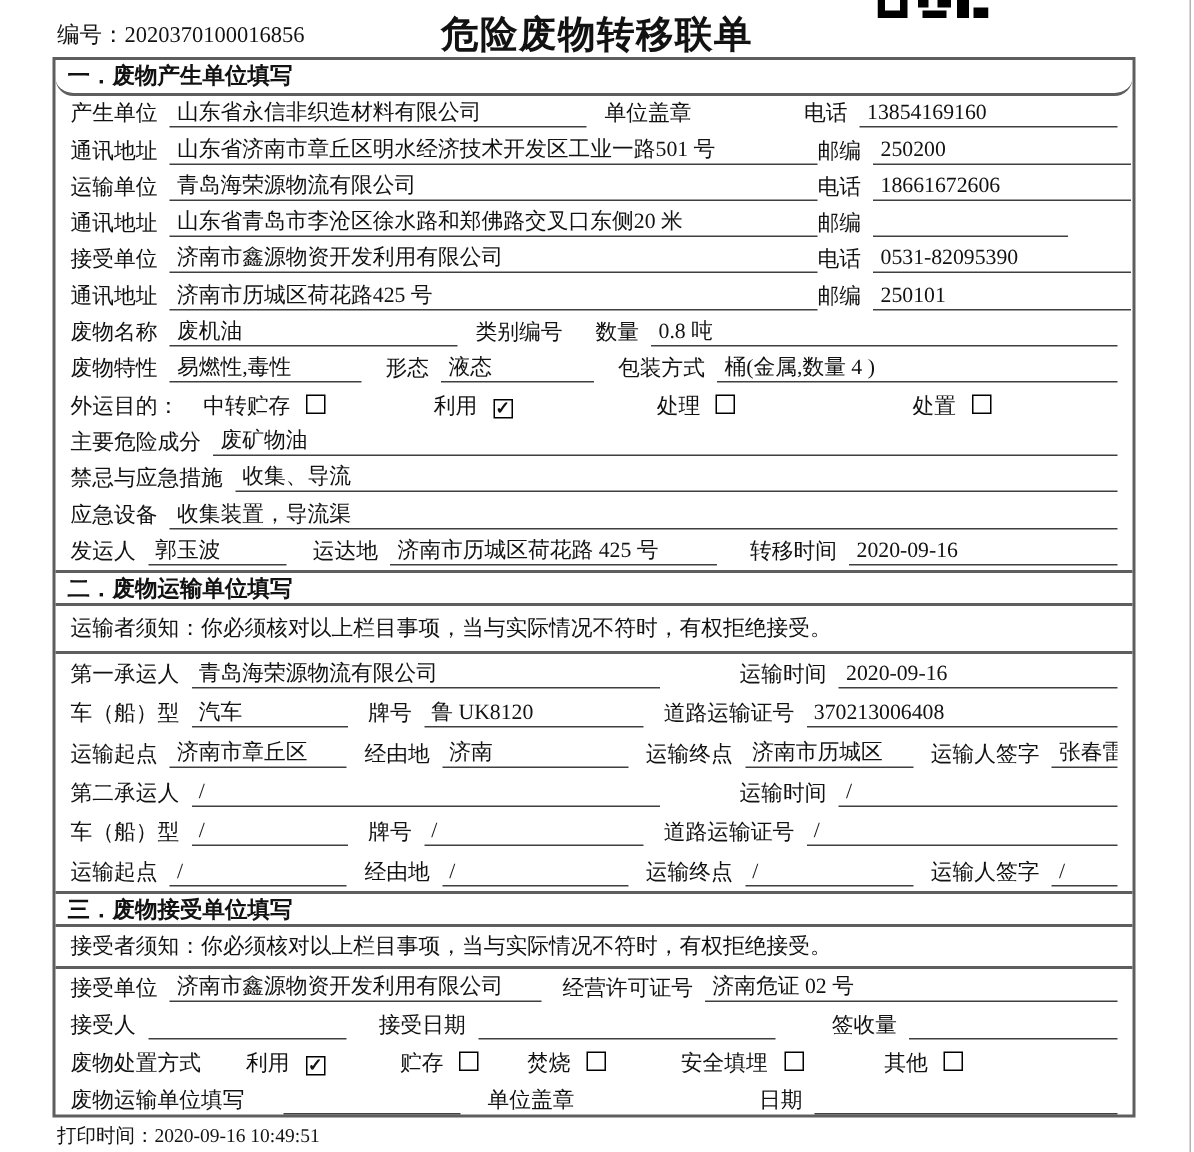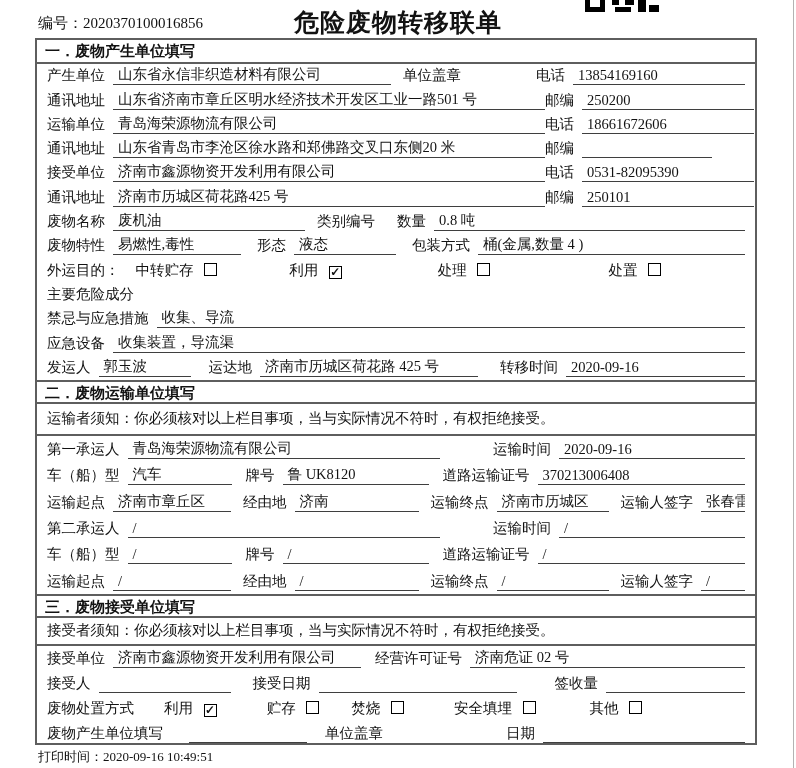--- a/index.html
+++ b/index.html
@@ -23,21 +23,21 @@
   .qr .q6{left:64px;top:5px;width:10px;height:7px;}
 
   .head{position:relative;height:38px;}
   .doc-no{position:absolute;left:38px;top:14px;font-size:15px;white-space:nowrap;}
   .title{position:absolute;left:0;width:796px;top:6px;text-align:center;font-size:25px;font-weight:bold;letter-spacing:1px;}
 
   .form{position:absolute;left:35px;top:38px;width:722px;height:707px;border:2px solid var(--bc);background:#fff;}
 
   .sec-h{height:24px;line-height:21px;font-weight:bold;font-size:15px;padding:1px 8px 0 8px;
          border-top:2px solid var(--bc);border-bottom:2px solid var(--bc);}
-  .sec-h.first{border-top:none;}
+  .sec-h.first{border-top:none;border-radius:12px;}
 
   .row{display:flex;align-items:flex-end;padding:0 10px 3px 10px;}
   .row.s1{height:24.3px;}
   .row.s2{height:26.3px;}
   .row.s3{height:25px;}
 
   .notice{display:flex;align-items:center;padding:0 10px;border-bottom:2px solid var(--bc);}
   .notice.n2{height:32px;}
   .notice.n3{height:28px;}
 
@@ -158,20 +158,21 @@
       <span class="cb"></span>
     </span>
     <span class="opt" style="margin-left:118px">
       <span>处置</span>
       <span class="cb"></span>
     </span>
   </div>
 
   <div class="row s1">
     <span class="lbl">主要危险成分</span>
+    <span class="val fill">废矿物油</span>
   </div>
 
   <div class="row s1">
     <span class="lbl">禁忌与应急措施</span>
     <span class="val fill">收集、导流</span>
   </div>
 
   <div class="row s1">
     <span class="lbl">应急设备</span>
     <span class="val fill">收集装置，导流渠</span>
@@ -288,21 +289,21 @@
       <span>安全填埋</span>
       <span class="cb"></span>
     </span>
     <span class="opt" style="margin-left:54px">
       <span>其他</span>
       <span class="cb"></span>
     </span>
   </div>
 
   <div class="row s3">
-    <span class="lbl">废物产生单位填写</span>
+    <span class="lbl">废物运输单位填写</span>
     <span class="val" style="width:118px;margin-left:18px"></span>
     <span class="lbl" style="margin-left:18px">单位盖章</span>
     <span class="spacer"></span>
     <span class="lbl">日期</span>
     <span class="val" style="width:202px"></span>
   </div>
 
 </div>
 
 <div class="footer">

